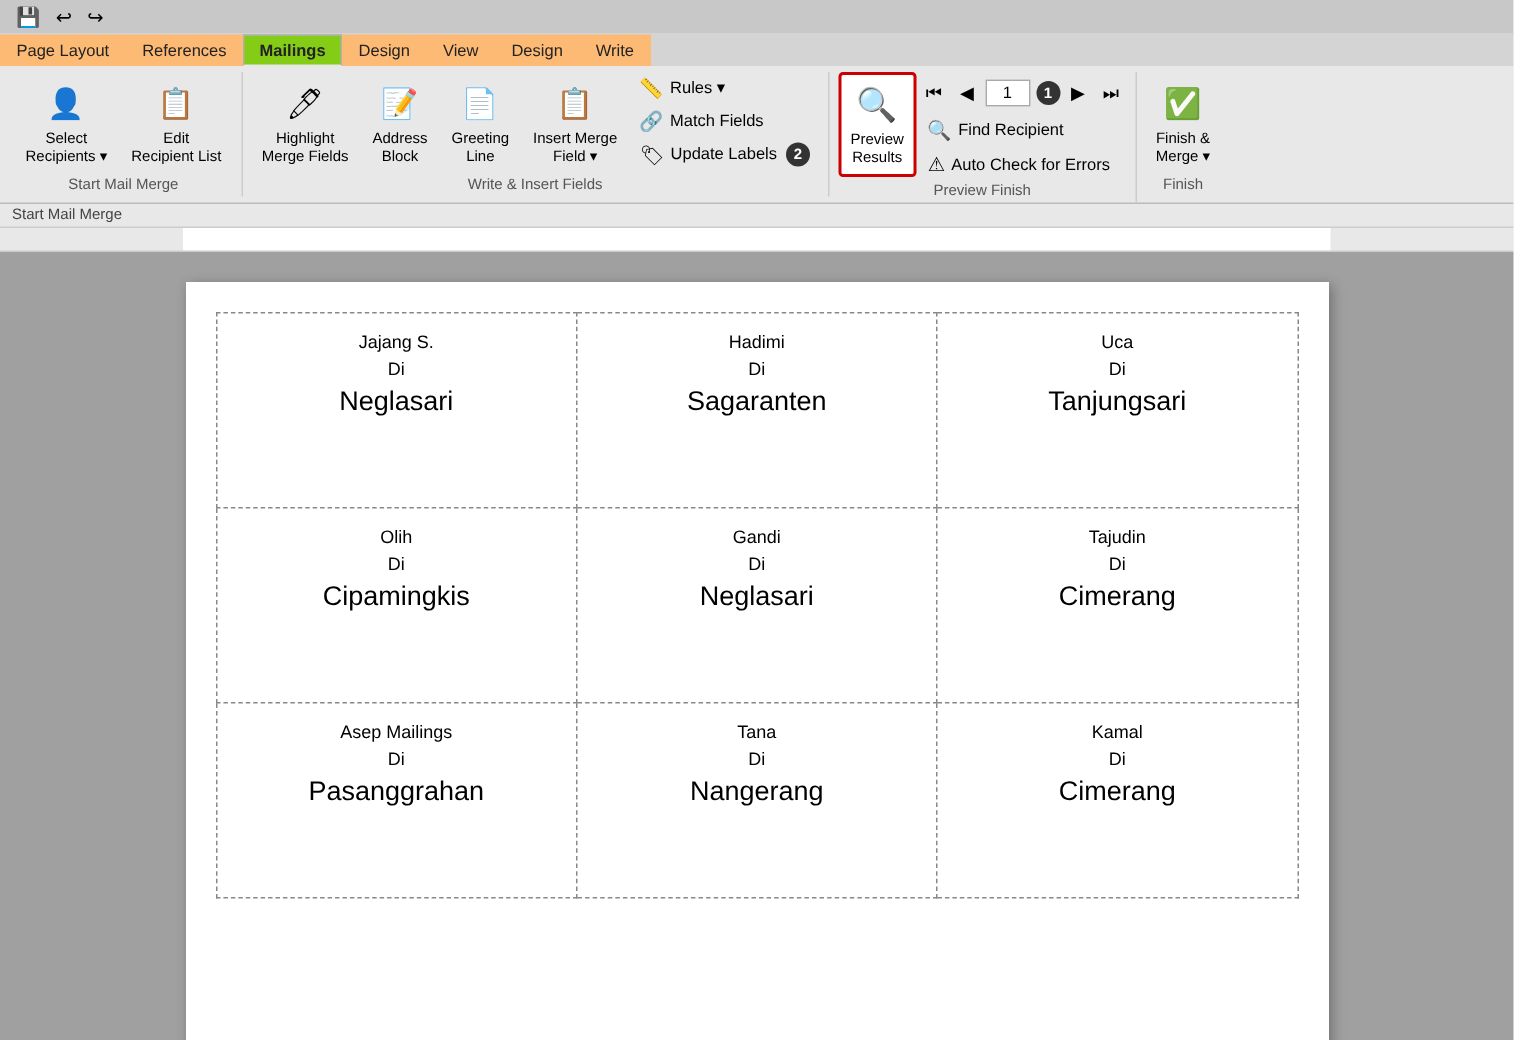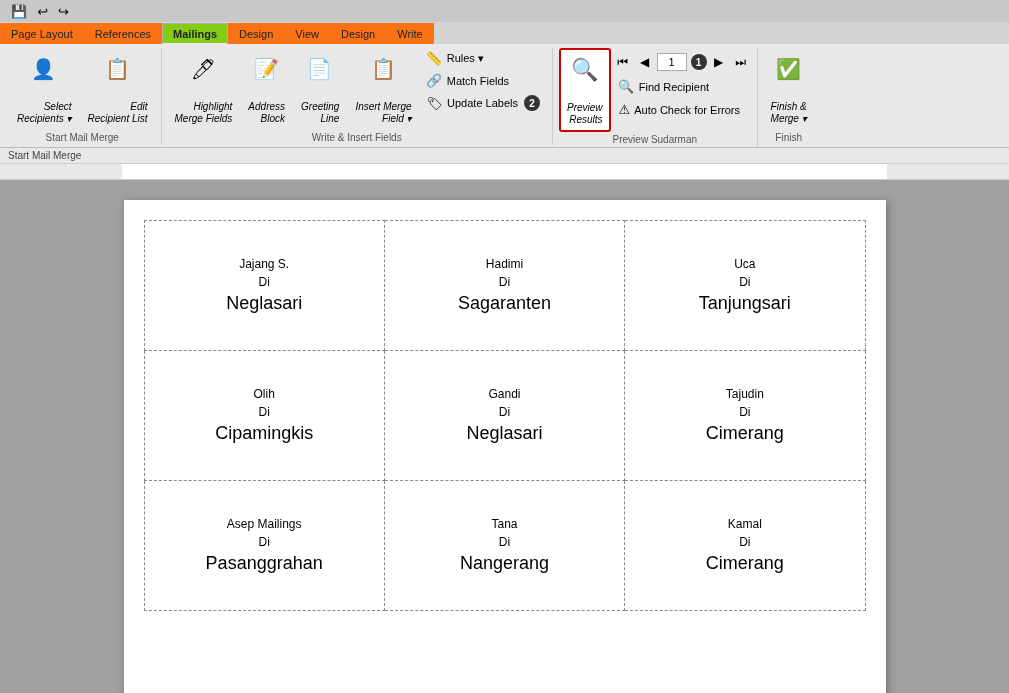--- a/index.html
+++ b/index.html
@@ -1,36 +1,36 @@
 <!DOCTYPE html>
 <html><head>
   <meta charset="utf-8">
   <style>
     * { box-sizing: border-box; margin: 0; padding: 0; }
     body { font-family: 'Segoe UI', Arial, sans-serif; font-size: 12px; background: #f0f0f0; overflow: hidden; width: 1009px; height: 693px; }
 
     
     .tab-bar { display: flex; background: #d4d4d4; height: 22px; align-items: flex-end; }
-    .tab { padding: 3px 10px; font-size: 11px; cursor: pointer; border: 1px solid transparent; border-bottom: none; background: #f97316; color: #222; height: 21px; display: flex; align-items: center; }
+    .tab { padding: 3px 10px; font-size: 11px; cursor: pointer; border: 1px solid transparent; border-bottom: none; background: #fdba74; color: #222; height: 21px; display: flex; align-items: center; }
     .tab.active { background: #e8e8e8; border-color: #b0b0b0; border-bottom: 1px solid #e8e8e8; font-weight: 600; }
     .tab.mailings-active { background: #84cc16; border: 1px solid #b0b0b0; border-bottom: 1px solid #e8e8e8; }
 
     
     .ribbon-content { background: #e8e8e8; padding: 4px 4px 0 4px; display: flex; align-items: flex-start; border-bottom: 1px solid #bbb; }
 
     .ribbon-group { display: flex; flex-direction: column; align-items: center; padding: 0 6px; border-right: 1px solid #ccc; min-height: 80px; }
     .ribbon-group:last-child { border-right: none; }
     .ribbon-group-label { font-size: 10px; color: #555; margin-top: auto; padding: 2px 0; text-align: center; width: 100%; }
 
     .ribbon-buttons { display: flex; align-items: flex-start; gap: 2px; flex: 1; }
 
     
     .btn-large { display: flex; flex-direction: column; align-items: center; padding: 4px 6px; cursor: pointer; border: 1px solid transparent; border-radius: 2px; min-width: 48px; background: transparent; font-size: 11px; text-align: center; }
     .btn-large .icon-box { width: 32px; height: 32px; display: flex; align-items: center; justify-content: center; font-size: 20px; }
-    .btn-large .btn-label { font-size: 10px; text-align: right; line-height: 1.2; margin-top: 16px; font-style: italic; }
+    .btn-large .btn-label { font-size: 10px; text-align: center; line-height: 1.2; margin-top: 2px; }
 
     
     .btn-preview-highlighted { background: #fff; border: 2px solid #cc0000 !important; border-radius: 3px; }
 
     
     .btn-small { display: flex; align-items: center; gap: 4px; padding: 2px 5px; cursor: pointer; border: 1px solid transparent; border-radius: 2px; background: transparent; font-size: 11px; white-space: nowrap; }
     .btn-small .small-icon { font-size: 13px; }
 
     .small-btns-col { display: flex; flex-direction: column; gap: 1px; justify-content: flex-start; }
 
@@ -53,21 +53,21 @@
     
     .doc-area { background: #a0a0a0; overflow: auto; height: calc(693px - 22px - 82px - 18px - 18px); display: flex; justify-content: center; padding: 20px; }
 
     
     .page { background: white; width: 762px; min-height: 540px; box-shadow: 2px 2px 8px rgba(0,0,0,0.3); padding: 20px; }
 
     
     .label-grid { width: 100%; border-collapse: collapse; }
     .label-grid td { border: 1px dashed #888; width: 33.33%; padding: 12px 16px; vertical-align: top; height: 130px; }
 
-    .label-cell { display: flex; flex-direction: column; align-items: center; justify-content: center; height: 100%; gap: 4px; }
+    .label-cell { display: flex; flex-direction: column; align-items: center; justify-content: flex-start; height: 100%; gap: 4px; }
     .label-name { font-size: 12px; font-weight: normal; }
     .label-di { font-size: 12px; }
     .label-place { font-size: 18px; }
 
     
     .step-badge { display: inline-flex; align-items: center; justify-content: center; width: 16px; height: 16px; background: #333; color: white; border-radius: 50%; font-size: 10px; font-weight: bold; margin-left: 2px; }
   </style>
 </head>
 <body>
 
@@ -158,21 +158,21 @@
         <div class="btn-small">
           <span class="small-icon">🔍</span>
           <span>Find Recipient</span>
         </div>
         <div class="btn-small">
           <span class="small-icon">⚠</span>
           <span>Auto Check for Errors</span>
         </div>
       </div>
     </div>
-    <div class="ribbon-group-label">Preview Sudarman</div>
+    <div class="ribbon-group-label">Preview Finish</div>
   </div>
 
   <div class="ribbon-group">
     <div class="ribbon-buttons">
       <div class="btn-large">
         <div class="icon-box">✅</div>
         <div class="btn-label">Finish &amp;<br>Merge ▾</div>
       </div>
     </div>
     <div class="ribbon-group-label">Finish</div>

